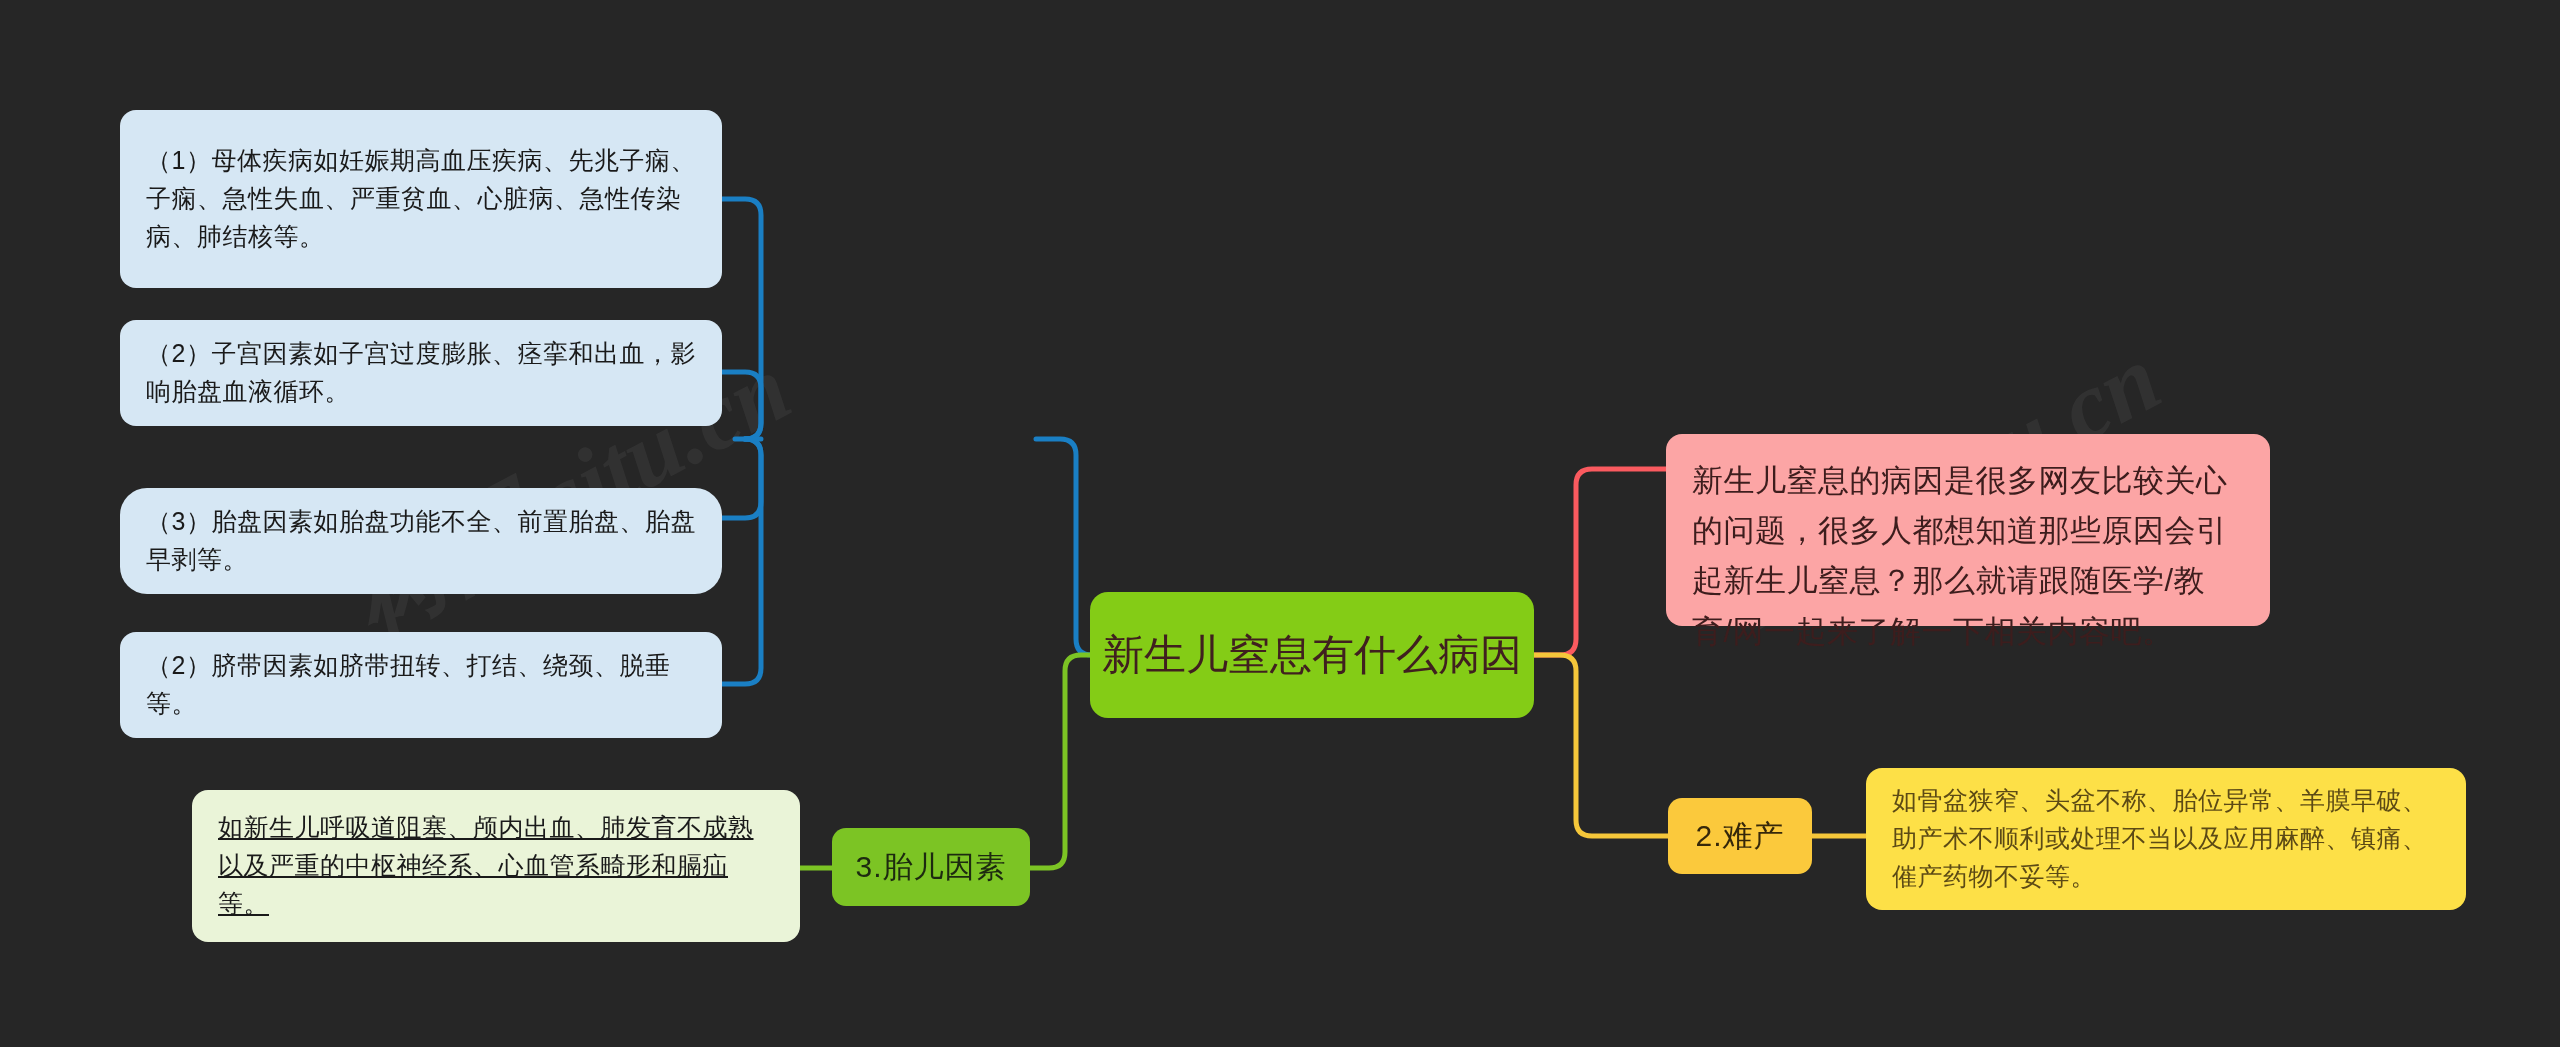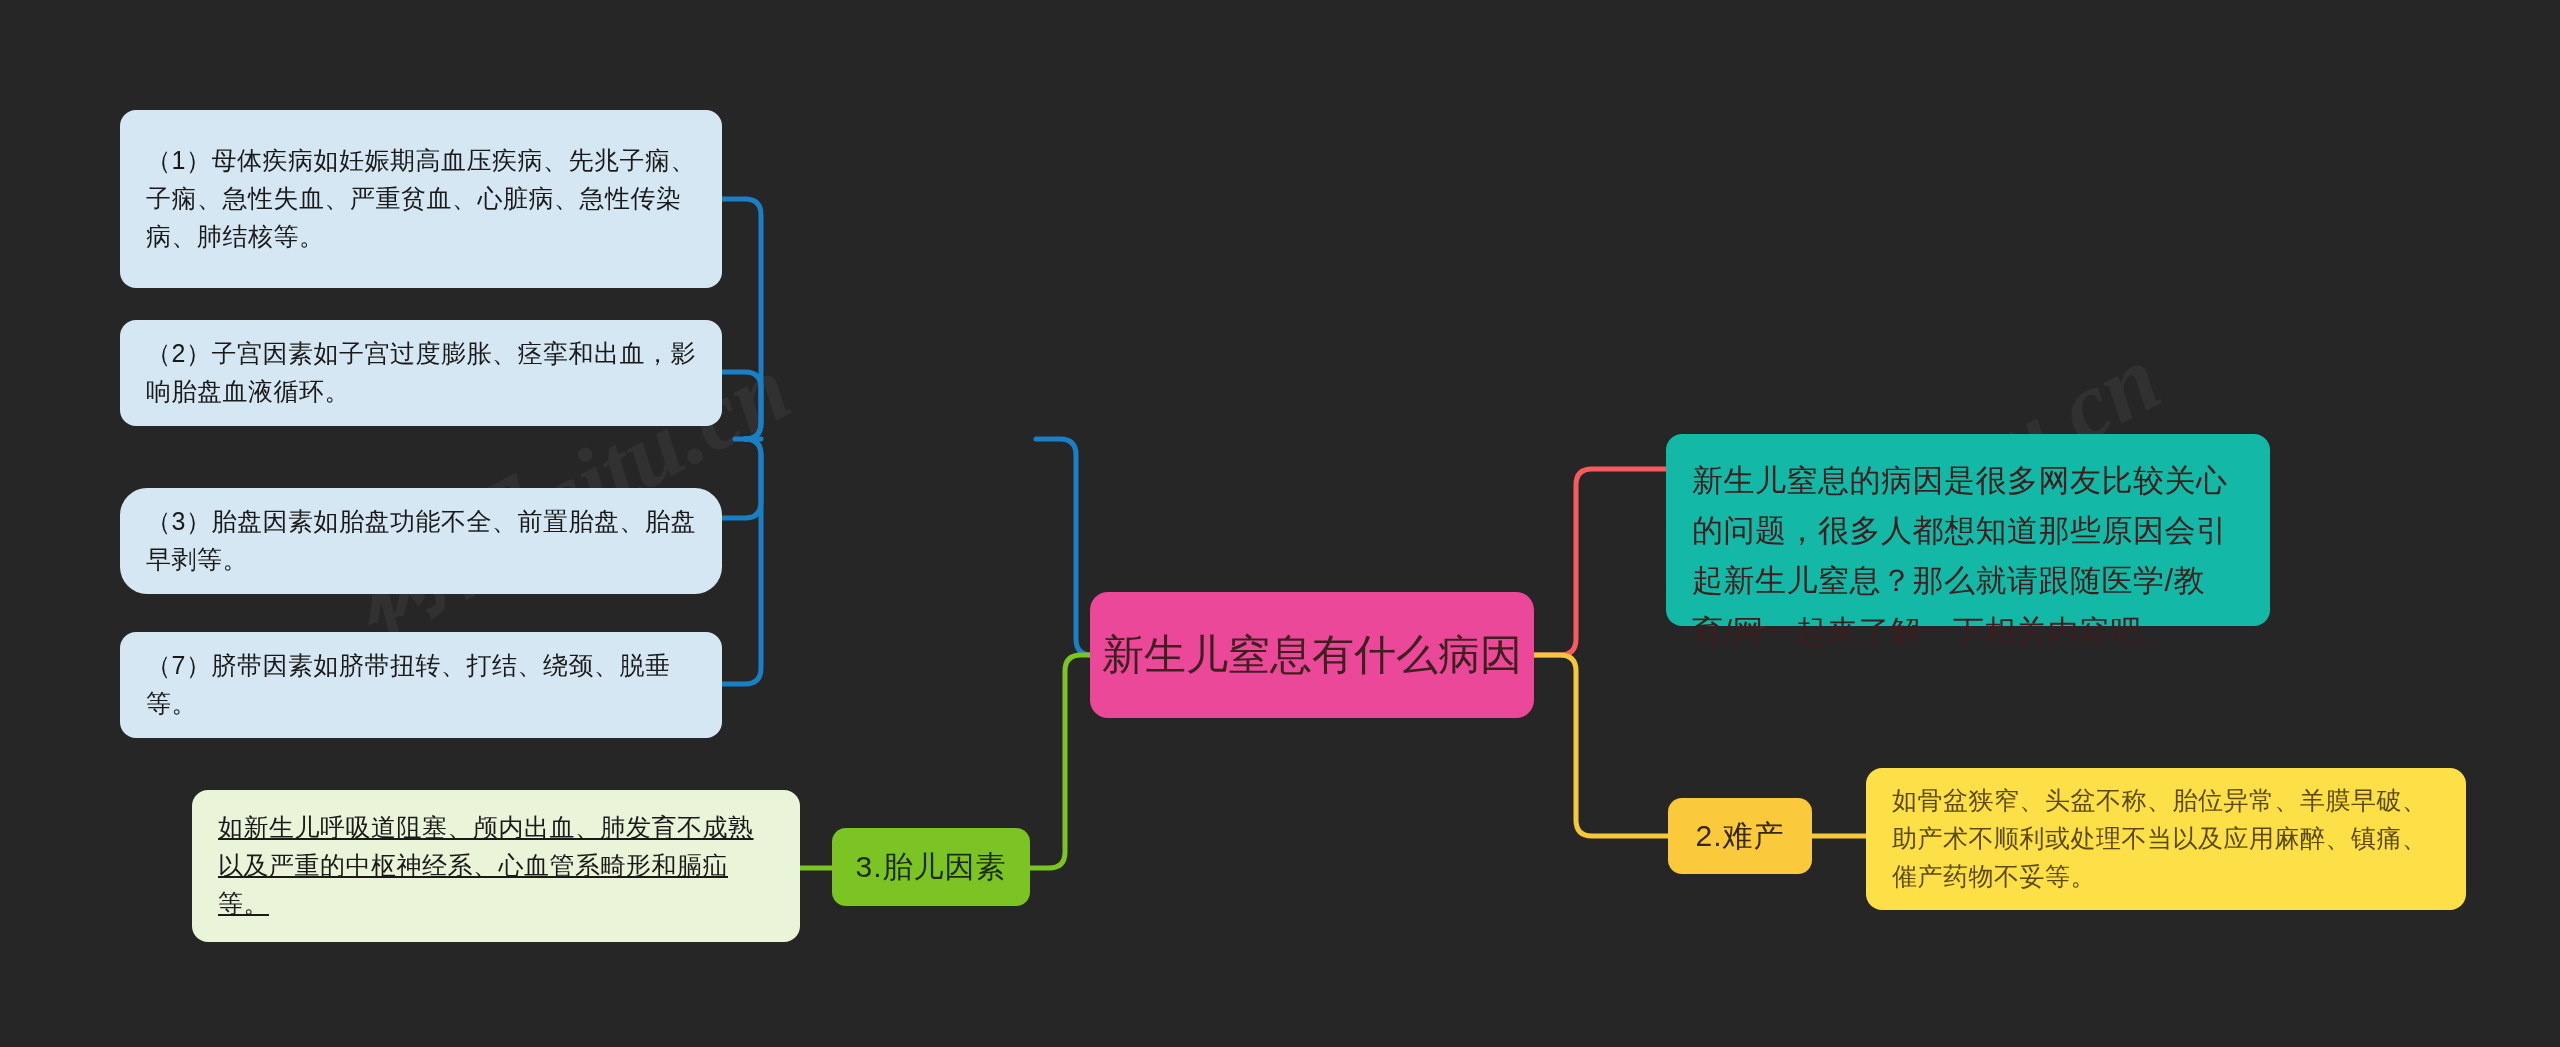--- a/index.html
+++ b/index.html
@@ -45,30 +45,30 @@
     font-size:25px;
   }
   
   .leaf-beige{
     background:#fde047;
     color:#5c4a15;
     font-size:25px;
   }
   
   .leaf-red{
-    background:#14b8a6;
+    background:#fca5a5;
     color:#3d1d1d;
     font-size:31px;
     line-height:1.62;
   }
 
   .branch-blue{background:#1a85cc;color:#f2f7fb;font-size:30px;}
   .branch-green{background:#7cc424;color:#1d2a10;font-size:30px;}
   .branch-yellow{background:#fbc93c;color:#35270a;font-size:30px;}
-  .root-red{background:#ec4899;color:#40201f;font-size:42px;justify-content:center;}
+  .root-red{background:#84cc16;color:#40201f;font-size:42px;justify-content:center;}
 
   .wm{
     position:absolute;
     color:rgba(255,255,255,0.055);
     font-family:"Liberation Serif","DejaVu Serif",serif;
     font-style:italic;
     font-weight:bold;
     white-space:nowrap;
     pointer-events:none;
     user-select:none;
@@ -112,21 +112,21 @@
 
   <div class="node leaf leaf-blue" style="left:120px;top:320px;width:602px;height:106px;">
     <span class="txt">（2）子宫因素如子宫过度膨胀、痉挛和出血，影响胎盘血液循环。</span>
   </div>
 
   <div class="node leaf leaf-blue" style="left:120px;top:488px;width:602px;height:106px;border-radius:27px;">
     <span class="txt">（3）胎盘因素如胎盘功能不全、前置胎盘、胎盘早剥等。</span>
   </div>
 
   <div class="node leaf leaf-blue" style="left:120px;top:632px;width:602px;height:106px;">
-    <span class="txt">（7）脐带因素如脐带扭转、打结、绕颈、脱垂等。</span>
+    <span class="txt">（2）脐带因素如脐带扭转、打结、绕颈、脱垂等。</span>
   </div>
 
 
   <div class="node leaf leaf-green" style="left:192px;top:790px;width:608px;height:152px;text-decoration:underline;">
     <span class="txt">如新生儿呼吸道阻塞、颅内出血、肺发育不成熟以及严重的中枢神经系、心血管系畸形和膈疝等。</span>
   </div>
 
   <div class="node branch branch-green" style="left:832px;top:828px;width:198px;height:78px;text-align:right;">
     <span>3.胎儿因素</span>
   </div>

